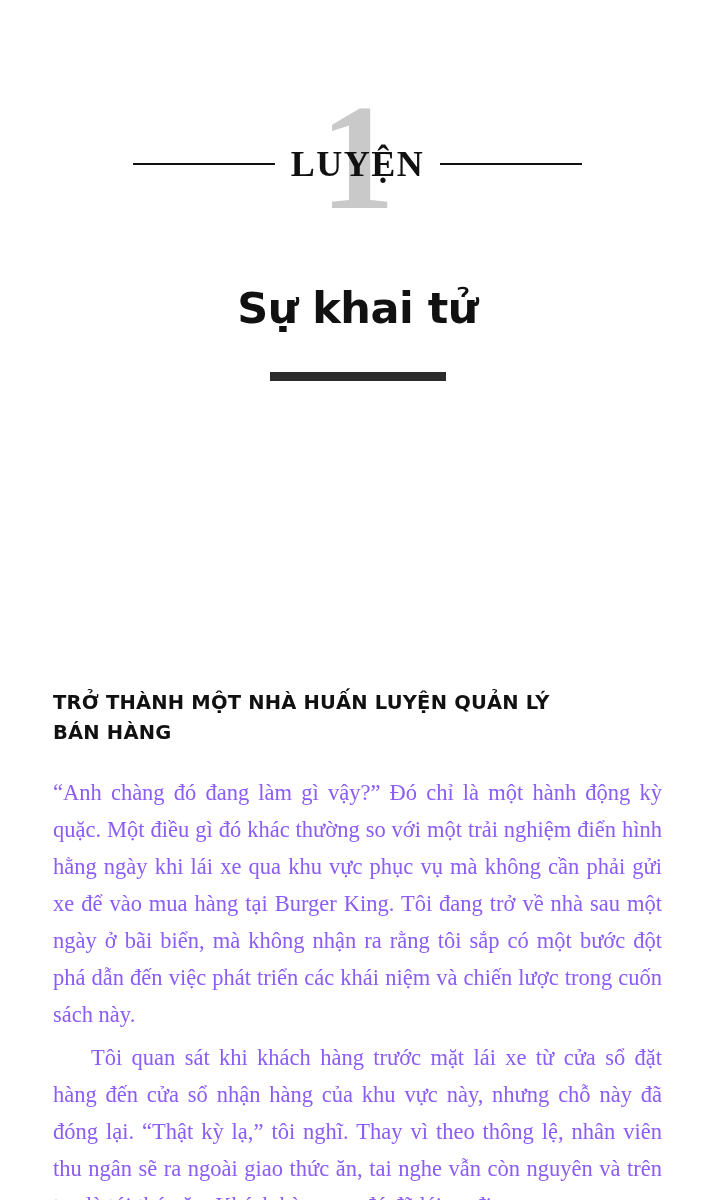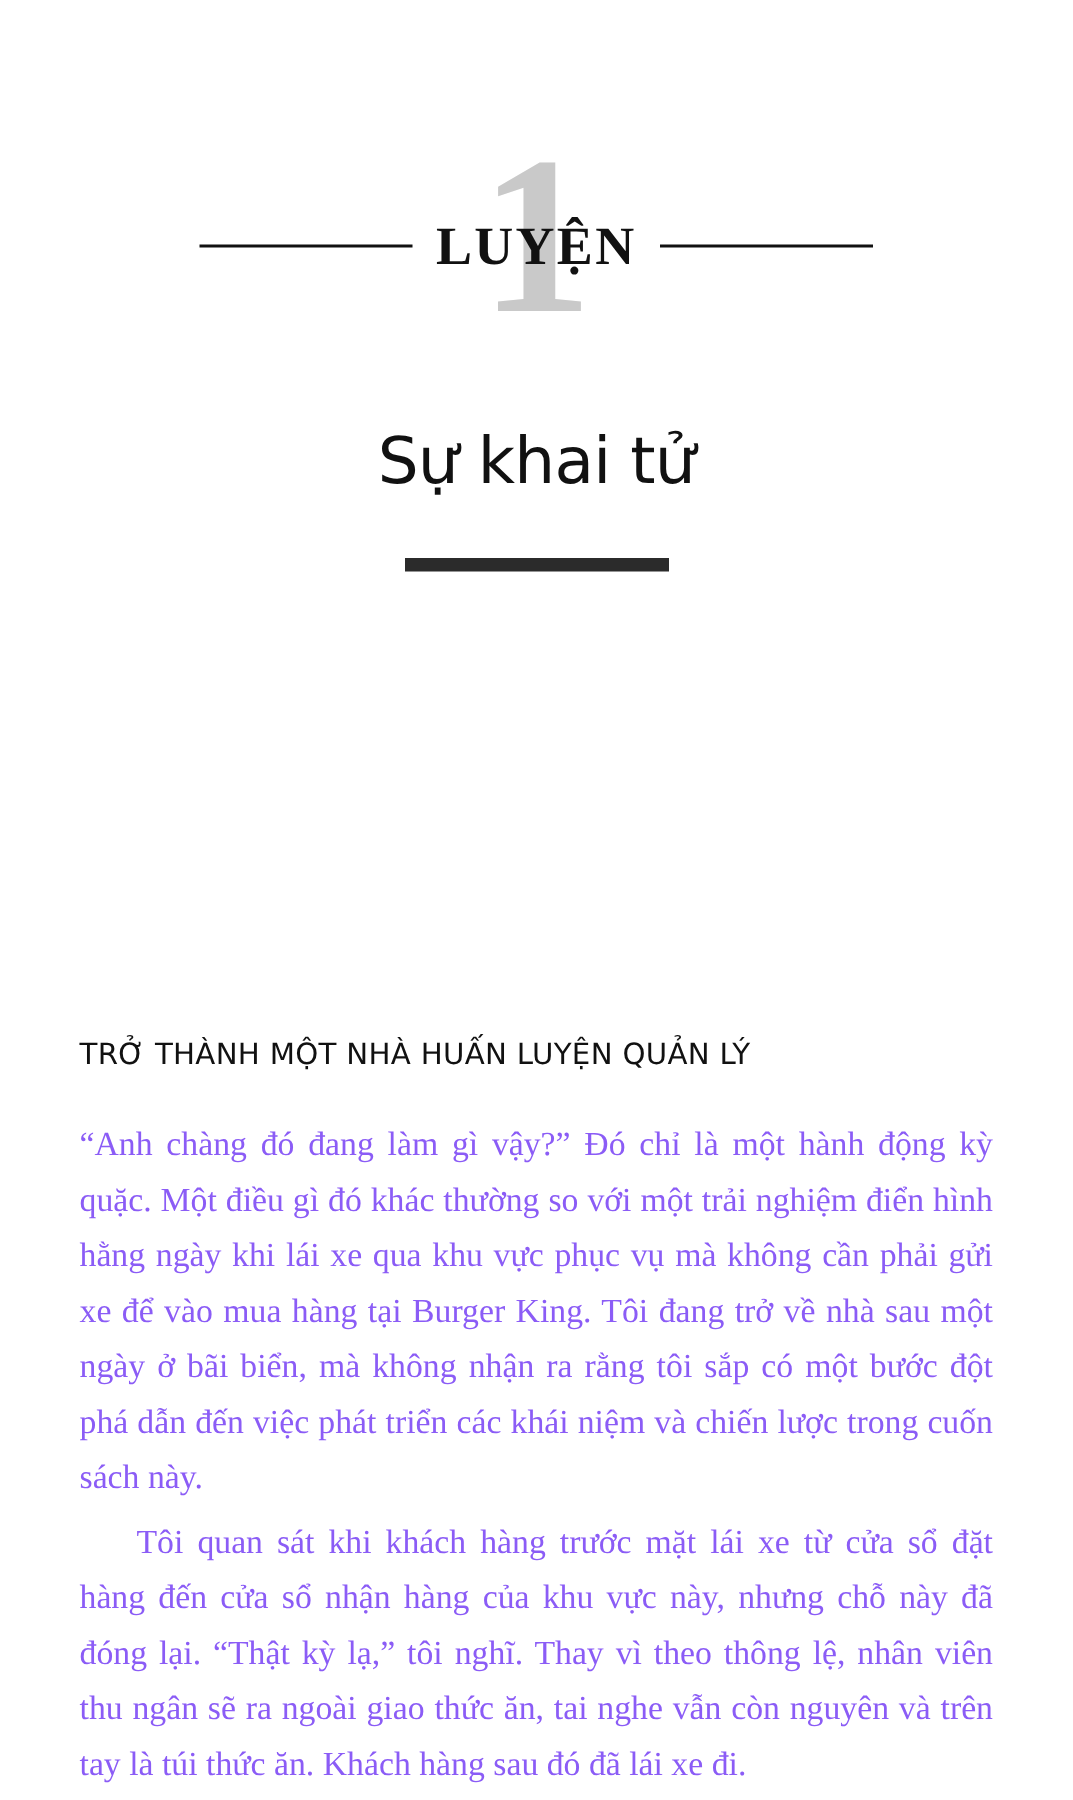--- a/index.html
+++ b/index.html
@@ -72,21 +72,21 @@
     padding: 0 16px;
     color: #111;
     white-space: nowrap;
   }
 
   
   .title {
     margin-top: 22px;
     text-align: center;
     font-family: "DejaVu Sans", sans-serif;
-    font-weight: 400;
+    font-weight: 700;
     font-size: 43px;
     line-height: 56px;
     color: #111;
     letter-spacing: -0.5px;
     padding: 0 60px;
   }
   .title .line {
     display: block;
   }
 
@@ -100,21 +100,21 @@
   
   .content {
     position: absolute;
     left: 53px;
     right: 53px;
     top: 600px;
   }
 
   .section-head {
     font-family: "DejaVu Sans", sans-serif;
-    font-weight: 400;
+    font-weight: 700;
     font-size: 19.5px;
     line-height: 30px;
     letter-spacing: 0.2px;
     color: #111;
     margin: 0 0 26px 0;
   }
   .section-head .line {
     display: block;
   }
 
@@ -150,19 +150,20 @@
 
   <h1 class="title">
     <span class="line">Sự khai tử</span>
   </h1>
 
   <div class="title-rule"></div>
 
   <div class="content">
     <h2 class="section-head">
       <span class="line">TRỞ THÀNH MỘT NHÀ HUẤN LUYỆN QUẢN LÝ</span>
+      <span class="line">BÁN HÀNG</span>
     </h2>
 
     <p class="body">“Anh chàng đó đang làm gì vậy?” Đó chỉ là một hành động kỳ quặc. Một điều gì đó khác thường so với một trải nghiệm điển hình hằng ngày khi lái xe qua khu vực phục vụ mà không cần phải gửi xe để vào mua hàng tại Burger King. Tôi đang trở về nhà sau một ngày ở bãi biển, mà không nhận ra rằng tôi sắp có một bước đột phá dẫn đến việc phát triển các khái niệm và chiến lược trong cuốn sách này.</p>
     <p class="body indent">Tôi quan sát khi khách hàng trước mặt lái xe từ cửa sổ đặt hàng đến cửa sổ nhận hàng của khu vực này, nhưng chỗ này đã đóng lại. “Thật kỳ lạ,” tôi nghĩ. Thay vì theo thông lệ, nhân viên thu ngân sẽ ra ngoài giao thức ăn, tai nghe vẫn còn nguyên và trên tay là túi thức ăn. Khách hàng sau đó đã lái xe đi.</p>
   </div>
 
 </div>
 
 </body></html>

